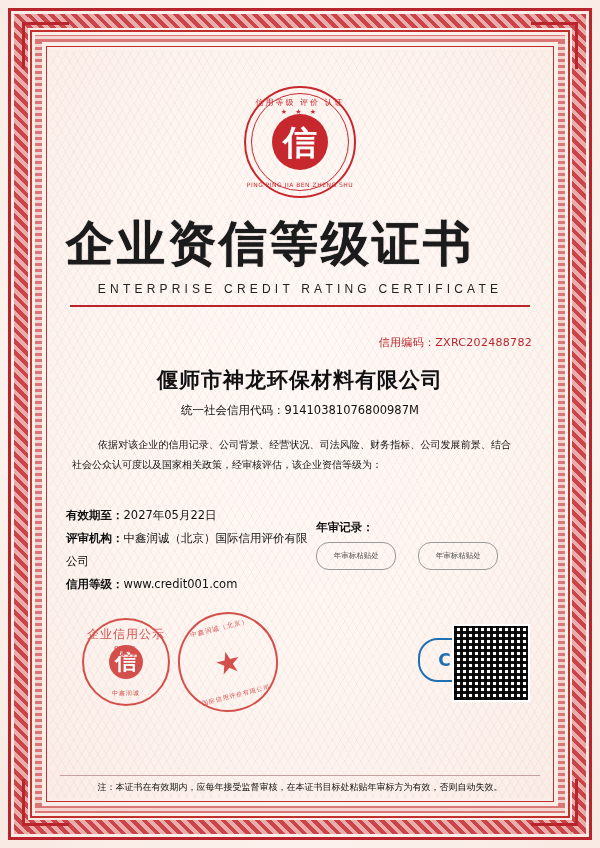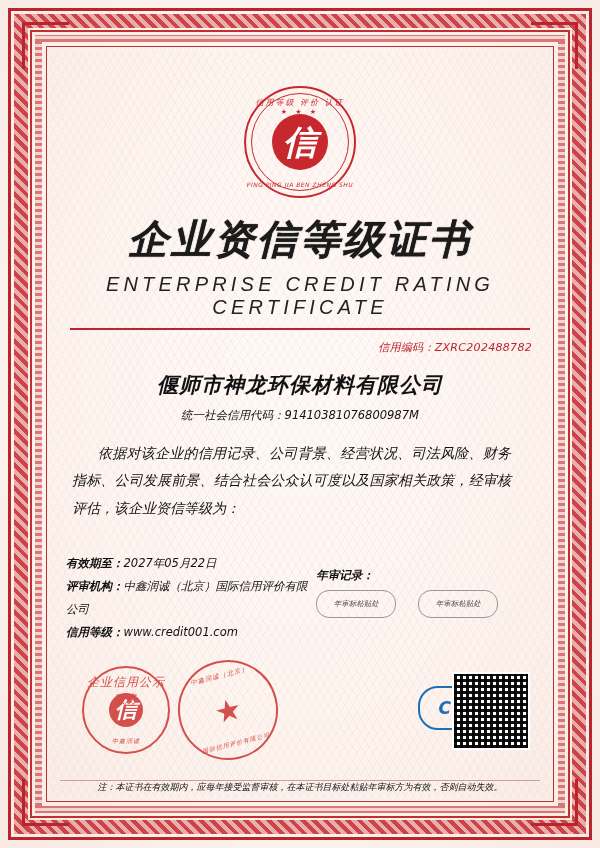--- a/index.html
+++ b/index.html
@@ -8,21 +8,20 @@
     background:#ffffff;
     font-family:"DejaVu Sans","Liberation Sans",sans-serif;
     overflow:hidden;
   }
   .cert{
     position:relative;
     width:600px;height:848px;
     box-sizing:border-box;
     background:
       radial-gradient(ellipse at 50% 45%, #fffaf7 0%, #fdf4ef 55%, #f8e9e2 100%);
-    font-style: italic;
   }
   
   .border-outer{
     position:absolute;left:8px;top:8px;right:8px;bottom:8px;
     border:3px solid #b9252c;
     box-sizing:border-box;
   }
   .border-wave{
     position:absolute;left:14px;top:14px;right:14px;bottom:14px;
     box-sizing:border-box;
@@ -106,52 +105,52 @@
   }
   .emblem-top-text{top:9px;}
   .emblem-bottom-text{bottom:8px;font-size:6px;letter-spacing:.5px;}
   .emblem-stars{
     position:absolute;top:20px;width:100%;text-align:center;
     color:#c7282e;font-size:7px;letter-spacing:3px;
   }
 
   
   .title-cn{
-    margin-top:14px;text-align:center;
-    font-size:40px;font-weight:bold;color:#1b1b1b;
+    margin-top:14px;
+    font-size:48px;font-weight:bold;color:#1b1b1b;
     letter-spacing:3px;
     font-family:"DejaVu Sans","Liberation Sans",sans-serif;
     text-shadow:0 0 1px #000;
   }
   .title-en{
     text-align:center;margin-top:6px;
-    font-size:20px;letter-spacing:4.2px;color:#222;
+    font-size:12px;letter-spacing:4.2px;color:#222;
     font-family:"Liberation Sans",sans-serif;
   }
   .title-rule{
     height:2px;background:#b9252c;margin:9px 4px 0 4px;
   }
 
   .credit-no{
-    text-align:right;margin-top:10px;font-size:11px;color:#b9252c;
+    text-align:right;margin-top:28px;font-size:11px;color:#b9252c;
     letter-spacing:.3px;padding-right:2px;
   }
   .credit-no .val{color:#b9252c;}
 
   .company{
     text-align:center;margin-top:16px;
     font-size:21px;font-weight:bold;color:#111;letter-spacing:1px;
   }
   .uscc{
     text-align:center;margin-top:9px;font-size:11.5px;color:#111;
   }
 
   .body-text{
     margin:17px 23px 0 6px;
-    font-size:14px;line-height:1.95;color:#111;
+    font-size:10px;line-height:1.95;color:#111;
     text-align:justify;
     text-indent:26px;
   }
 
   .grade{
     text-align:center;margin-top:24px;
     color:#c01d22;font-weight:bold;
     font-size:54px;letter-spacing:2px;
     font-family:"DejaVu Serif","Liberation Serif",serif;
   }
@@ -212,21 +211,21 @@
     background:
       repeating-linear-gradient(0deg,#111 0 3px,#fff 3px 6px),
       repeating-linear-gradient(90deg,#111 0 3px,#fff 3px 6px);
     background-blend-mode:multiply;
     border:2px solid #fff;
   }
 
   .footnote{
     position:absolute;left:8px;right:8px;bottom:2px;
     font-size:9px;color:#111;text-align:center;
-    border-top:1px solid #c9a0a0;
+    border-top:1px solid #c9a0a0;padding-top:5px;
   }
 </style>
 </head>
 <body>
 
 <div class="cert">
 
   <div class="border-outer"></div>
   <div class="border-wave"></div>
   <div class="border-mid"></div>

